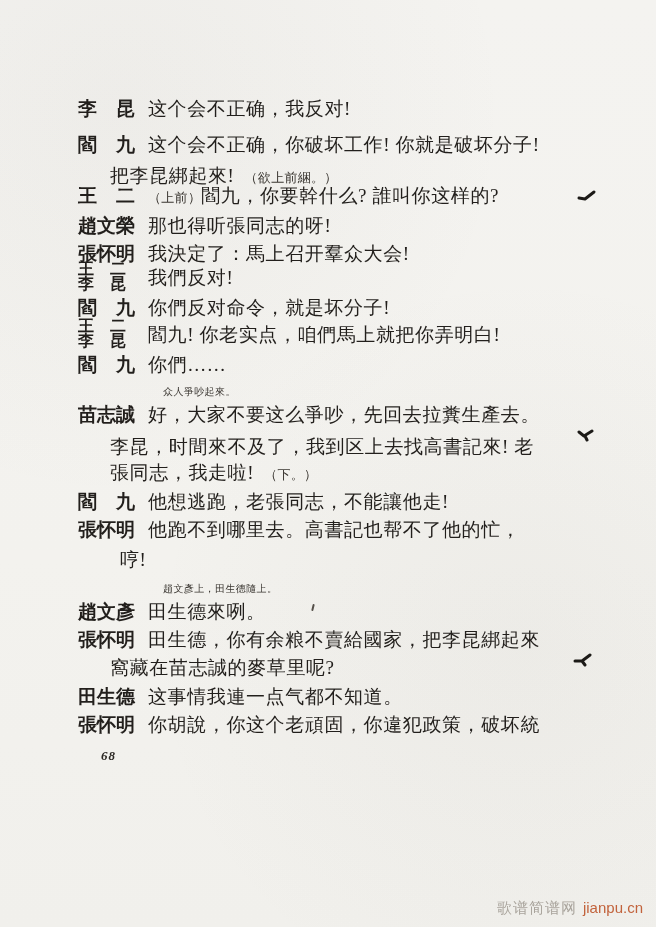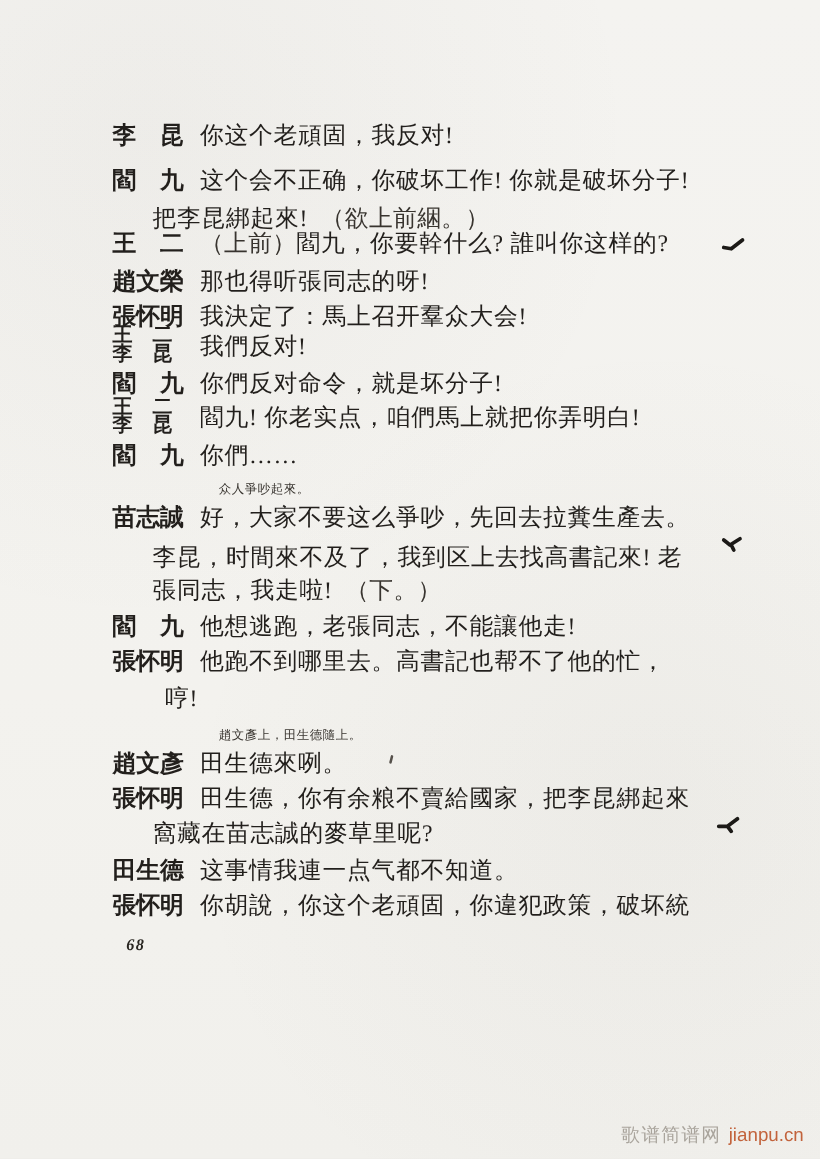--- a/index.html
+++ b/index.html
@@ -11,27 +11,27 @@
   .paper{
     position:relative;width:656px;height:927px;
     background:
       radial-gradient(circle at 18% 12%, rgba(120,115,105,0.05), rgba(0,0,0,0) 40%),
       radial-gradient(circle at 80% 70%, rgba(120,115,105,0.05), rgba(0,0,0,0) 45%),
       linear-gradient(180deg,#f4f3f0 0%,#f3f2ee 60%,#f1f0ec 100%);
     color:#221f1c;
   }
   .line{
     position:absolute;left:0;width:628px;height:24px;
-    white-space:nowrap;font-size:19px;line-height:22px;letter-spacing:0.6px;margin-left:12px;
+    white-space:nowrap;font-size:19px;line-height:22px;letter-spacing:0.6px;
   }
   .speaker{position:absolute;left:78px;top:0;font-weight:bold;letter-spacing:0;}
   .text{position:absolute;left:148px;top:0;}
   .cont .text{left:110px;}
   .cont-hng .text{left:120px;}
-  .aside{font-size:19px;letter-spacing:0.3px;color:#38342f;}
+  .aside{font-size:13px;letter-spacing:0.3px;color:#38342f;}
   .aside.trail{margin-left:10px;}
   .stage .text{left:163px;font-size:10px;letter-spacing:0.4px;color:#3a3631;}
   .joint{height:34px;}
   .joint .names{
     position:absolute;left:78px;top:0;display:flex;flex-direction:column;
     font-size:16px;line-height:15px;font-weight:bold;letter-spacing:0;
   }
   .joint .text{top:6px;}
   .page-number{
     position:absolute;left:101px;top:748px;
@@ -51,21 +51,21 @@
     background:#55504a;transform:rotate(14deg);border-radius:1px;
   }
 </style>
 </head>
 <body>
 
 <div class="paper">
 
   <div class="line" style="top:98px">
     <span class="speaker">李　昆</span>
-    <span class="text">你这个老頑固，我反对!</span>
+    <span class="text">这个会不正确，我反对!</span>
   </div>
 
   <div class="line" style="top:134px">
     <span class="speaker">閻　九</span>
     <span class="text">这个会不正确，你破坏工作! 你就是破坏分子!</span>
   </div>
 
   <div class="line cont" style="top:165px">
     <span class="text">
       <span>把李昆綁起來!</span><span class="aside trail">（欲上前綑。）</span>

